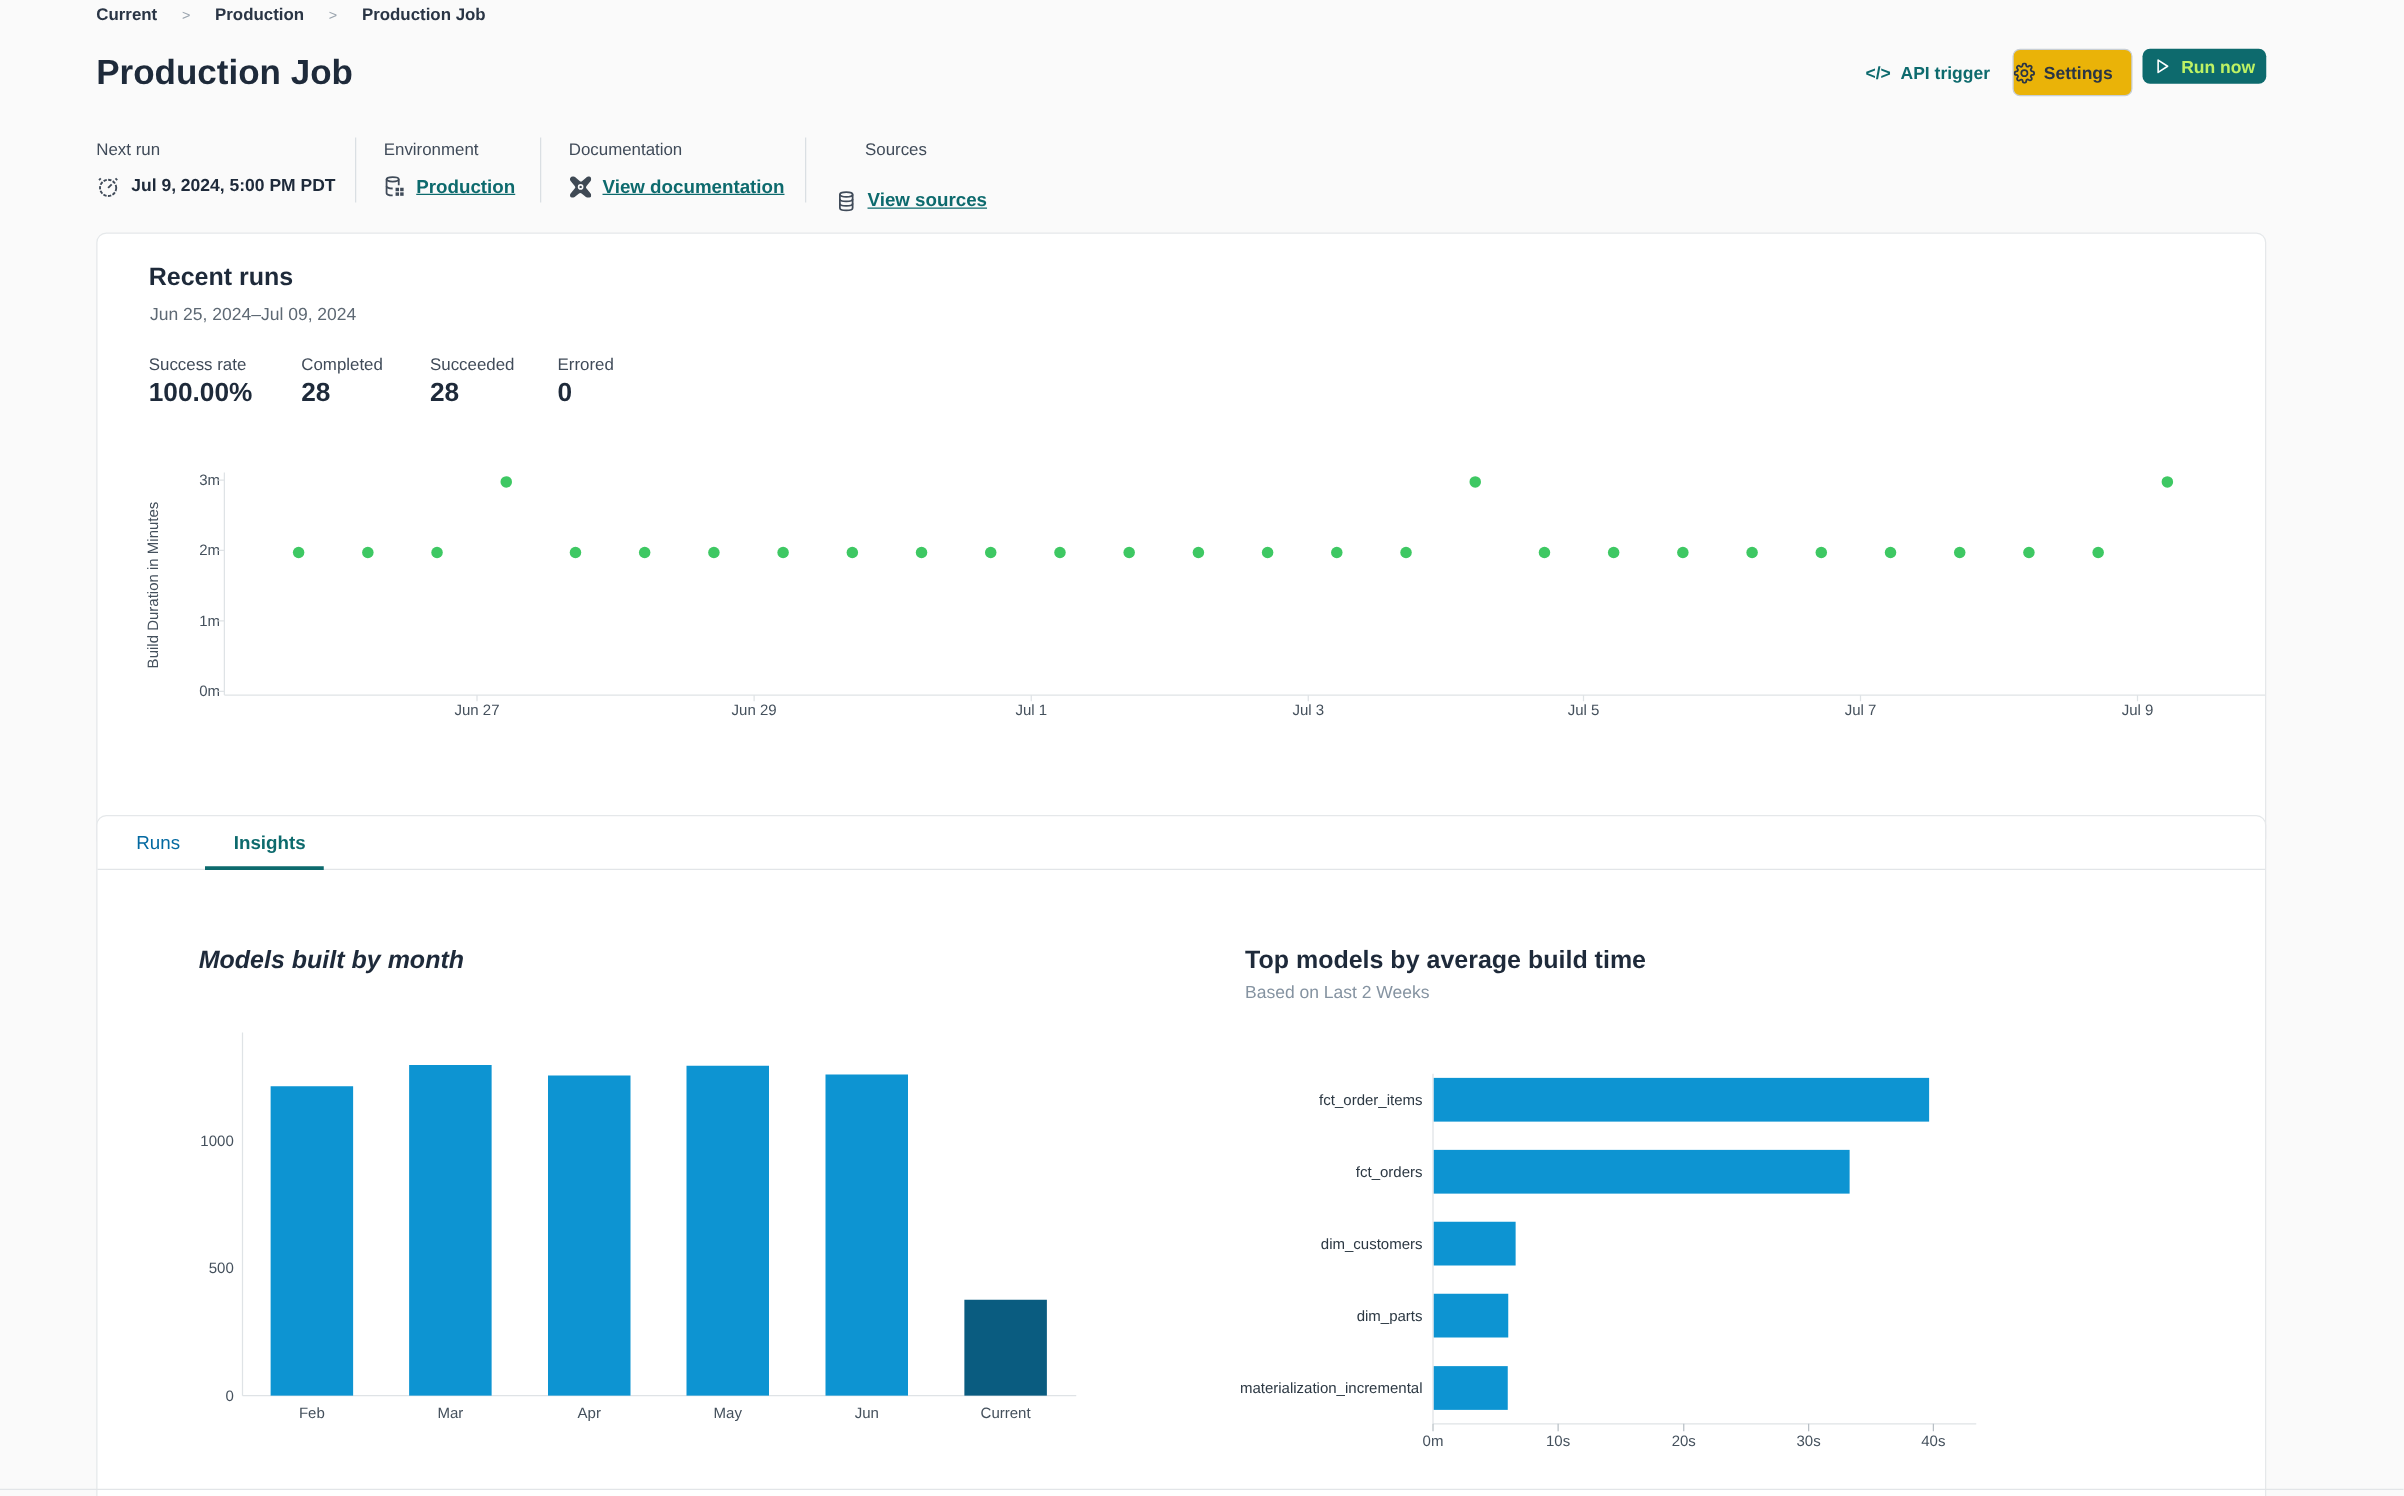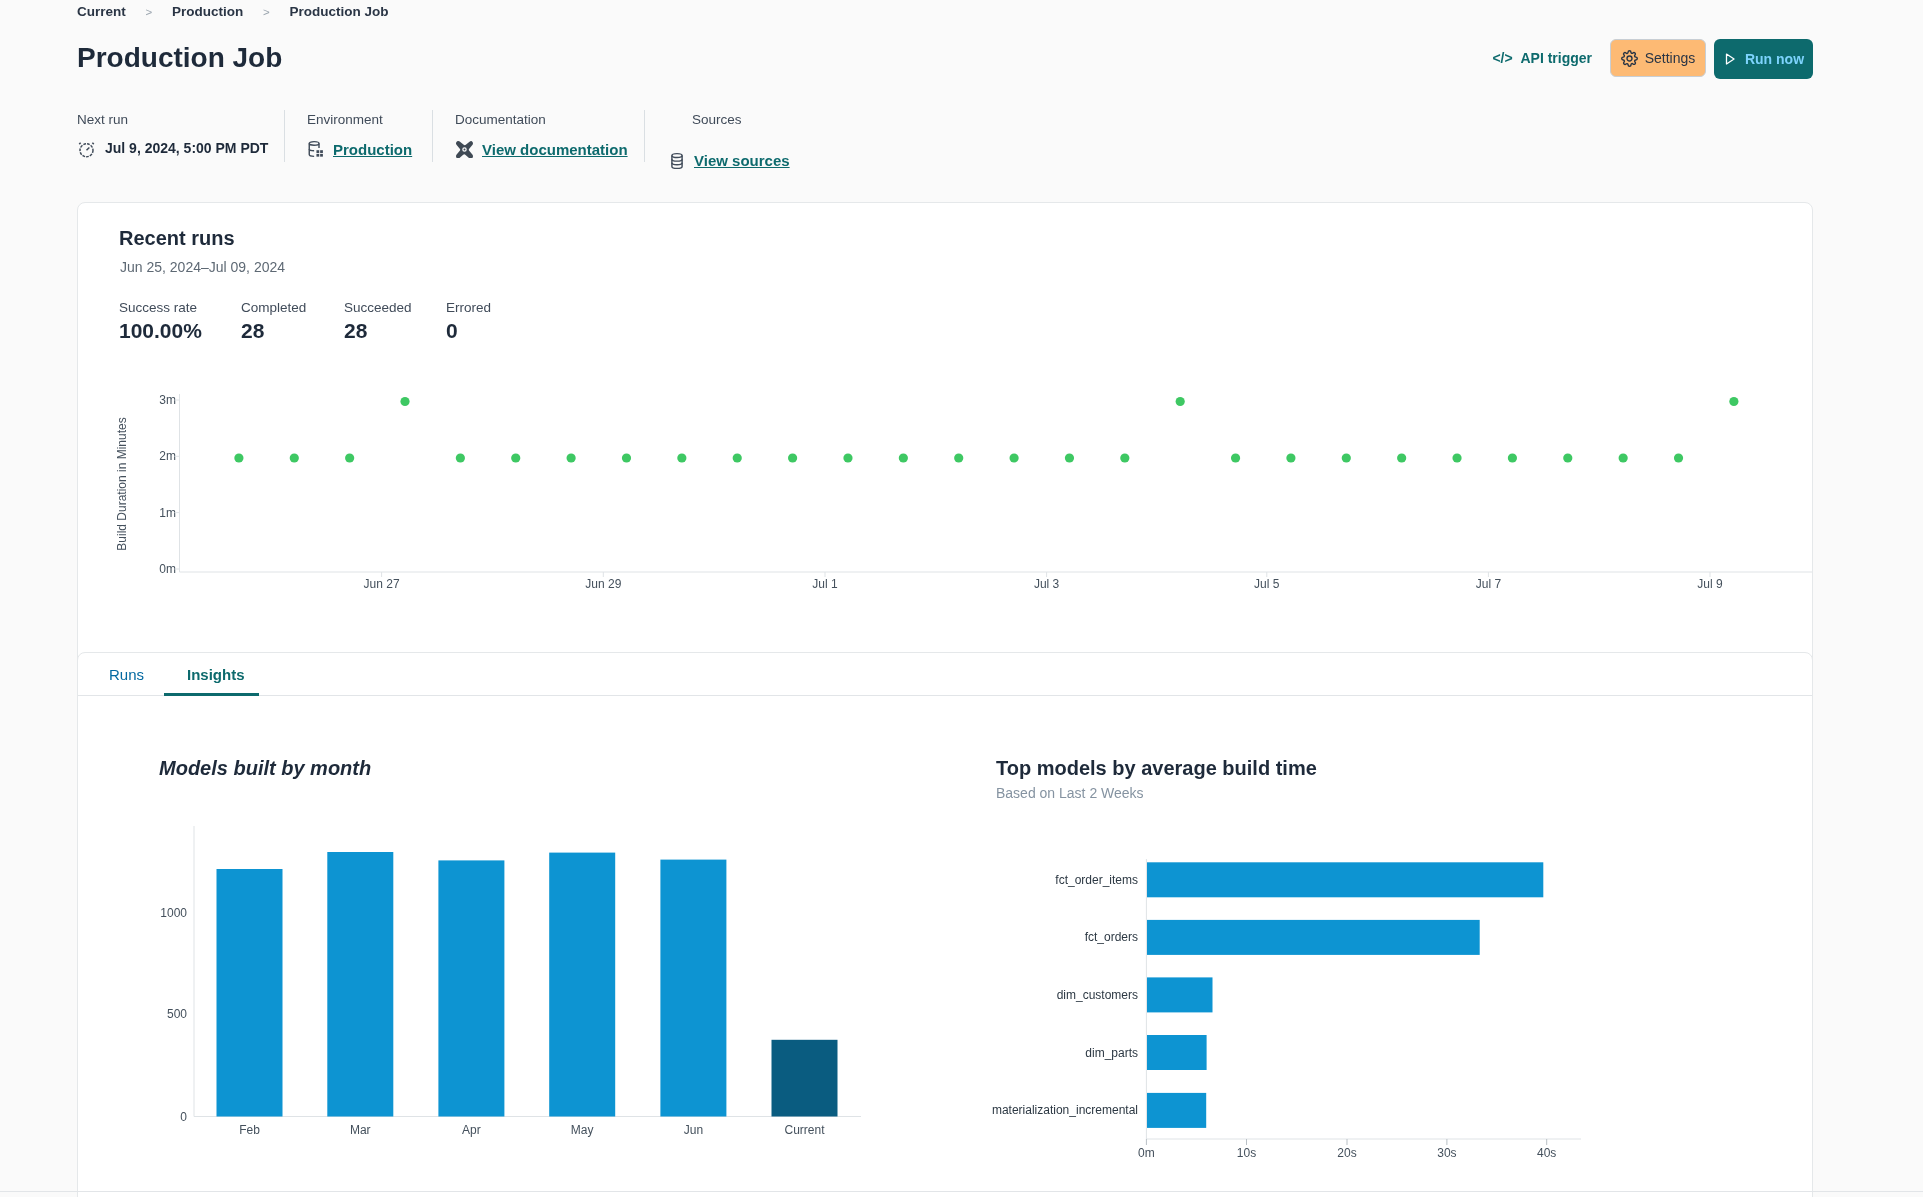--- a/index.html
+++ b/index.html
@@ -17,28 +17,28 @@
   <span>Current</span>
   <span style="color:#9aa4ae; font-weight:400; padding:0 16px; font-size:11.5px;">&gt;</span>
   <span>Production</span>
   <span style="color:#9aa4ae; font-weight:400; padding:0 16px; font-size:11.5px;">&gt;</span>
   <span style="font-weight:700;">Production Job</span>
 </div>
 
 <div class="abs navy" style="left:77px; top:42px; font-size:28px; font-weight:700;">Production Job</div>
 
 <div class="abs teal" style="right:331px; top:50px; font-size:14px; font-weight:600;">&lt;/&gt;&nbsp;&nbsp;API trigger</div>
-<div class="abs" style="left:1610px; top:39px; width:96px; height:38px; background:#fdba74; border:1px solid #c8ced4; border-radius:6px; display:flex; align-items:center; justify-content:center; gap:7px; font-size:14px; font-weight:400; color:#2a3545;">
+<div class="abs" style="left:1610px; top:39px; width:96px; height:38px; background:#eab308; border:1px solid #c8ced4; border-radius:6px; display:flex; align-items:center; justify-content:flex-start; gap:7px; font-size:14px; font-weight:700; color:#2a3545;">
   <svg width="17" height="17" viewBox="0 0 24 24" fill="none" stroke="#2a3545" stroke-width="2">
       <path d="M12 15.5A3.5 3.5 0 1 0 12 8.5a3.5 3.5 0 0 0 0 7z"></path>
       <path d="M19.4 15a1.65 1.65 0 0 0 .33 1.82l.06.06a2 2 0 1 1-2.83 2.83l-.06-.06a1.65 1.65 0 0 0-1.82-.33 1.65 1.65 0 0 0-1 1.51V21a2 2 0 1 1-4 0v-.09A1.65 1.65 0 0 0 9 19.4a1.65 1.65 0 0 0-1.82.33l-.06.06a2 2 0 1 1-2.83-2.83l.06-.06a1.65 1.65 0 0 0 .33-1.82 1.65 1.65 0 0 0-1.51-1H3a2 2 0 1 1 0-4h.09A1.65 1.65 0 0 0 4.6 9a1.65 1.65 0 0 0-.33-1.82l-.06-.06a2 2 0 1 1 2.83-2.83l.06.06a1.65 1.65 0 0 0 1.82.33H9a1.65 1.65 0 0 0 1-1.51V3a2 2 0 1 1 4 0v.09a1.65 1.65 0 0 0 1 1.51 1.65 1.65 0 0 0 1.82-.33l.06-.06a2 2 0 1 1 2.83 2.83l-.06.06a1.65 1.65 0 0 0-.33 1.82V9a1.65 1.65 0 0 0 1.51 1H21a2 2 0 1 1 0 4h-.09a1.65 1.65 0 0 0-1.51 1z"></path>
     </svg>
   <span>Settings</span>
 </div>
-<div class="abs" style="left:1714px; top:39px; width:99px; height:40px; background:#0d6a6d; border-radius:6px; display:flex; align-items:center; justify-content:center; gap:8px; font-size:14px; font-weight:600; color:#7dd3fc;">
+<div class="abs" style="left:1714px; top:39px; width:99px; height:28px; background:#0d6a6d; border-radius:6px; display:flex; align-items:center; justify-content:center; gap:8px; font-size:14px; font-weight:600; color:#bef264;">
   <svg width="14" height="14" viewBox="0 0 24 24" fill="none" stroke="#fff" stroke-width="2.2" stroke-linejoin="round">
       <path d="M6 3.5 L19 12 L6 20.5 Z"></path>
     </svg>
   <span>Run now</span>
 </div>
 
 <div class="abs" style="left:77px; top:112px; font-size:13.5px; color:#404b59;">Next run</div>
 <div class="abs" style="left:307px; top:112px; font-size:13.5px; color:#404b59;">Environment</div>
 <div class="abs" style="left:455px; top:112px; font-size:13.5px; color:#404b59;">Documentation</div>
 <div class="abs" style="left:668px; top:112px; font-size:13.5px; color:#404b59;margin-left:24px;">Sources</div>
@@ -79,21 +79,21 @@
 <div class="abs" style="left:668px; top:152px; display:flex; align-items:flex-start; gap:8px;">
   <svg width="18" height="18" viewBox="0 0 24 24" fill="none" stroke="#404b59" stroke-width="1.9">
       <ellipse cx="12" cy="4.8" rx="6.8" ry="2.6"></ellipse>
       <path d="M5.2 4.8v14.4c0 1.44 3.04 2.6 6.8 2.6s6.8-1.16 6.8-2.6V4.8"></path>
       <path d="M5.2 9.6c0 1.44 3.04 2.6 6.8 2.6s6.8-1.16 6.8-2.6"></path>
       <path d="M5.2 14.4c0 1.44 3.04 2.6 6.8 2.6s6.8-1.16 6.8-2.6"></path>
     </svg>
   <a class="tlink">View sources</a>
 </div>
 
-<div class="card" style="left:77px; top:186px; width:1736px; height:493px;margin-top:16px;">
+<div class="card" style="left:77px; top:186px; width:1736px; height:493px;">
   <div class="navy" style="position:absolute; left:41px; top:24px; font-size:20px; font-weight:700;">Recent runs</div>
   <div style="position:absolute; left:42px; top:56px; font-size:14px; color:#5e6974;">Jun 25, 2024–Jul 09, 2024</div>
 
   <div style="position:absolute; left:41px; top:97px; font-size:13.5px; color:#404b59;">Success rate</div>
   <div style="position:absolute; left:163px; top:97px; font-size:13.5px; color:#404b59;">Completed</div>
   <div style="position:absolute; left:266px; top:97px; font-size:13.5px; color:#404b59;">Succeeded</div>
   <div style="position:absolute; left:368px; top:97px; font-size:13.5px; color:#404b59;">Errored</div>
   <div class="navy" style="position:absolute; left:41px; top:116px; font-size:21px; font-weight:700;">100.00%</div>
   <div class="navy" style="position:absolute; left:163px; top:116px; font-size:21px; font-weight:700;">28</div>
   <div class="navy" style="position:absolute; left:266px; top:116px; font-size:21px; font-weight:700;">28</div>

